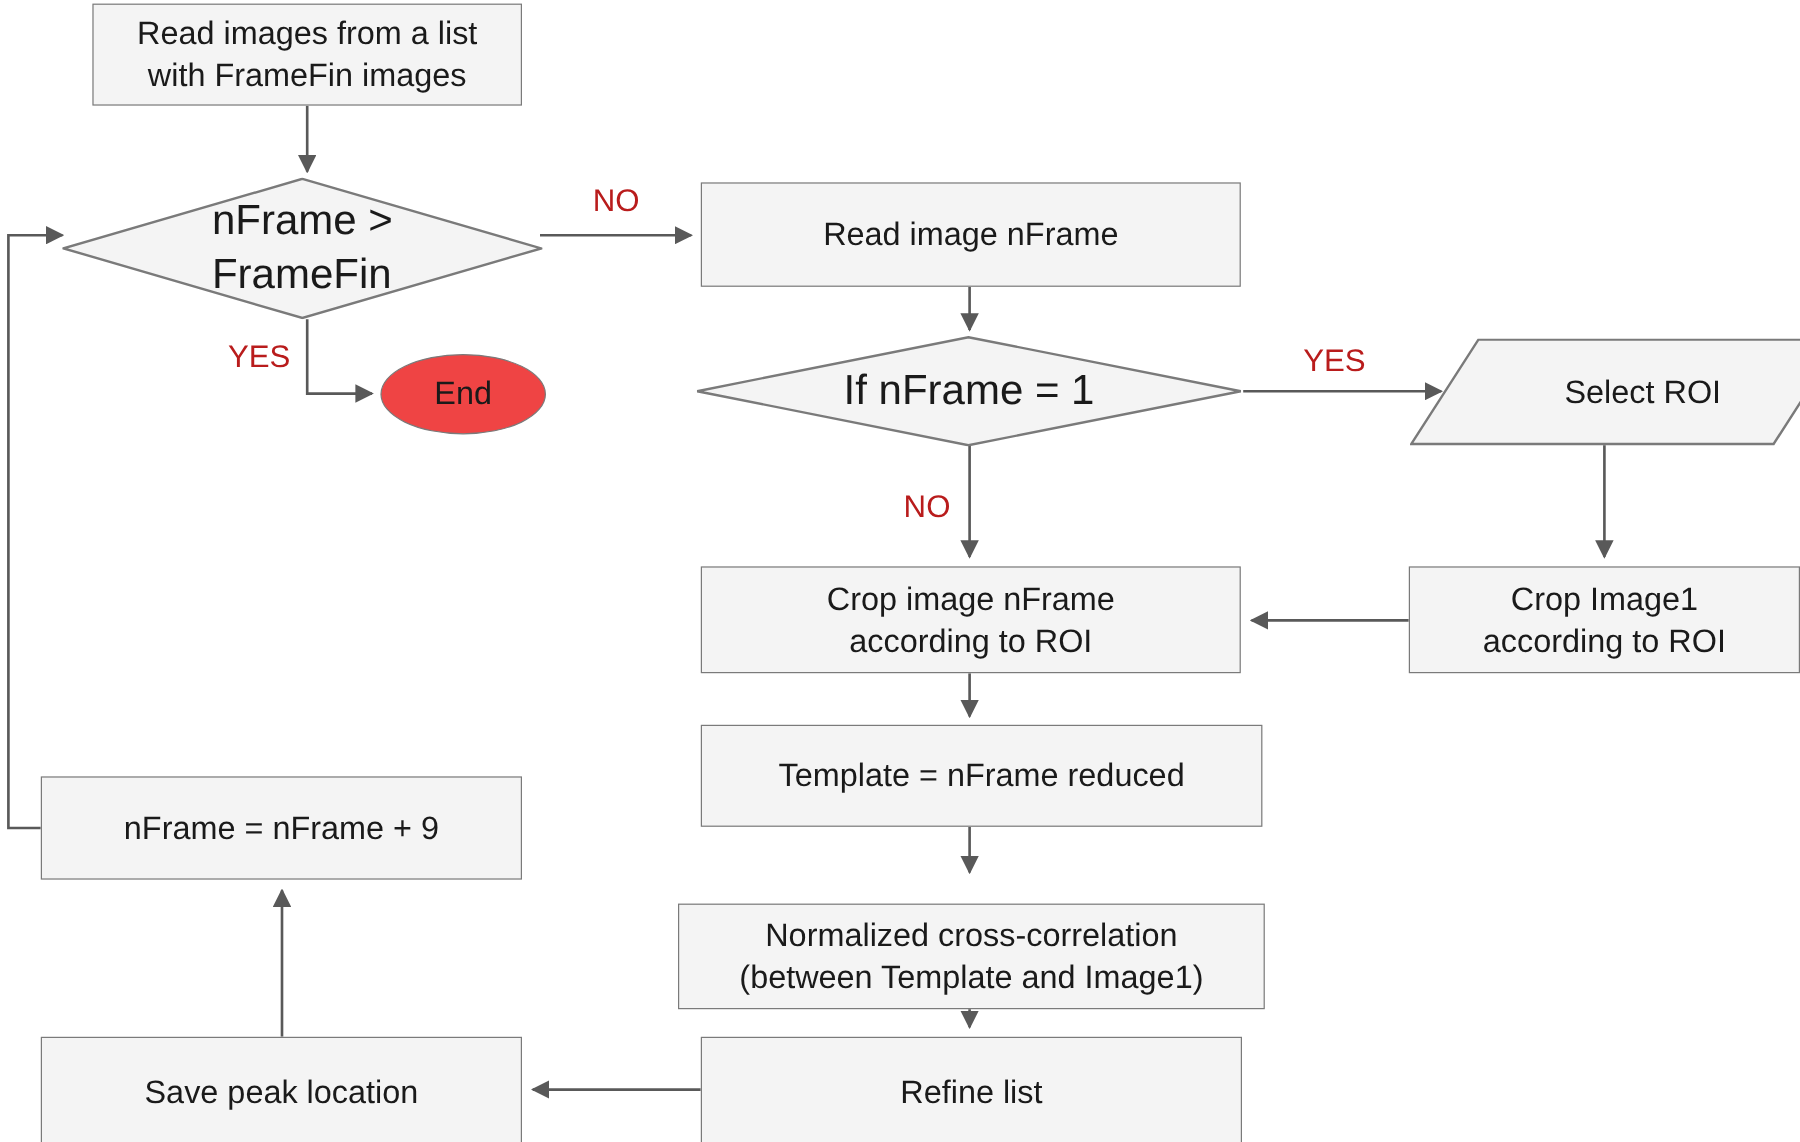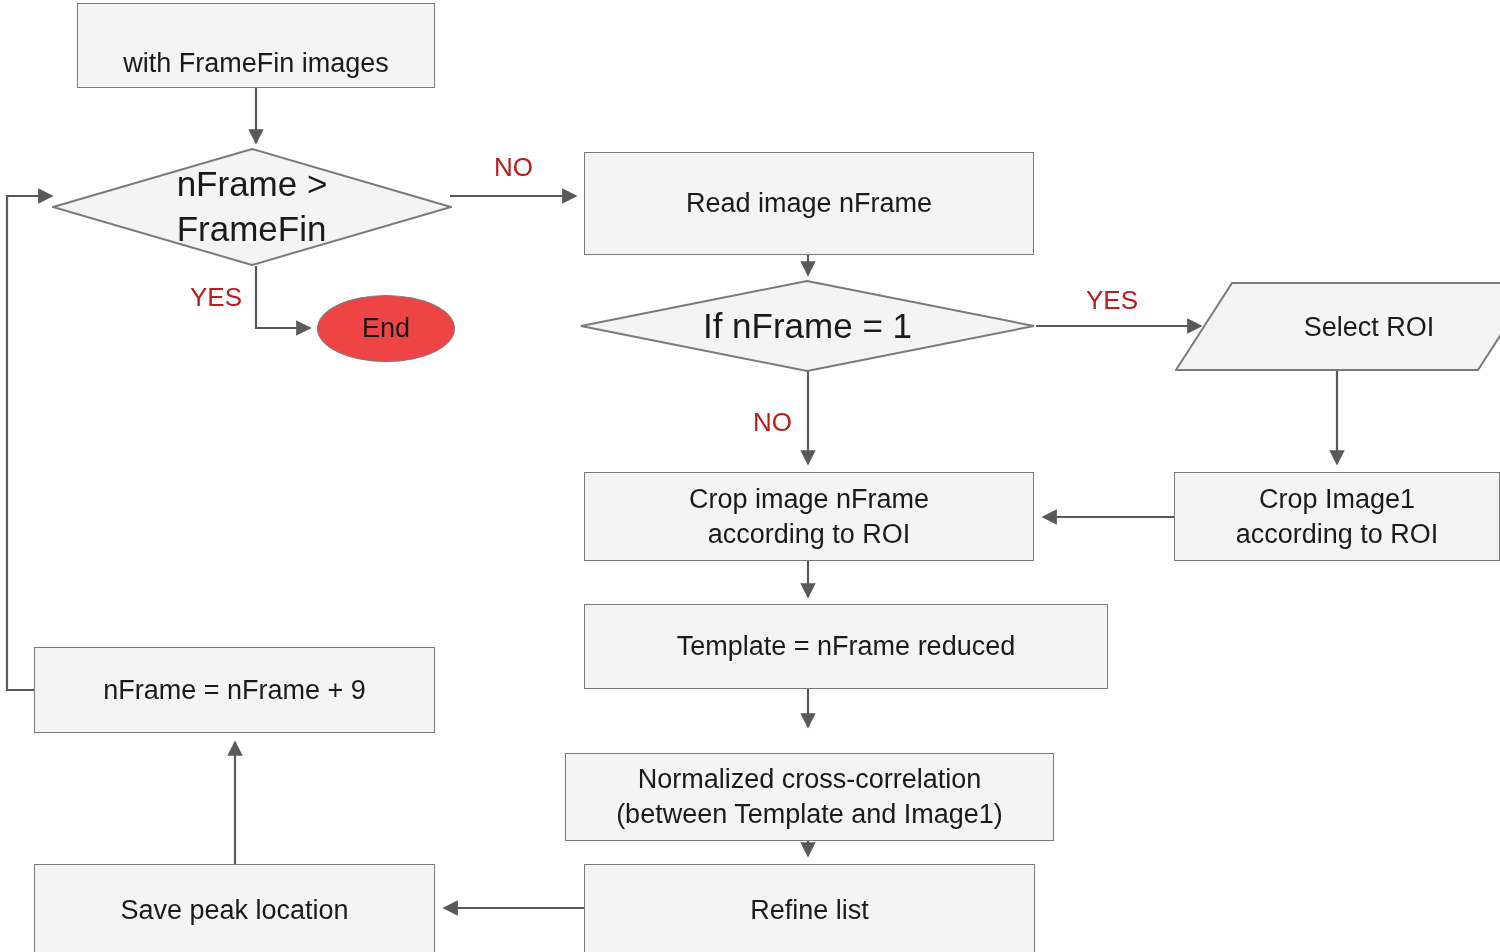--- a/index.html
+++ b/index.html
@@ -136,42 +136,42 @@
       <path d="M 584 908 L 444 908" marker-end="url(#arrow)"></path>
 
       <path d="M 235 864 L 235 742" marker-end="url(#arrow)"></path>
 
       <path d="M 34 690 L 7 690 L 7 196 L 52 196" marker-end="url(#arrow)"></path>
     </g>
   </svg>
 
   <div class="node proc" style="left:77px; top:3px; width:358px; height:85px;">
     <div>
-      <br>
+      <span>Read images from a list</span><br>
       <span>with FrameFin images</span>
     </div>
   </div>
 
   <div class="diamond-wrap" style="left:52px; top:148px; width:400px; height:118px;">
     <svg width="400" height="118" viewBox="0 0 400 118" xmlns="http://www.w3.org/2000/svg">
       <polygon points="200,1 399,59 200,117 1,59" fill="#f4f4f4" stroke="#7a7a7a" stroke-width="2"></polygon>
     </svg>
     <div class="diamond-label">
       <div>
         <span>nFrame &gt;</span><br>
         <span>FrameFin</span>
       </div>
     </div>
   </div>
 
   <div class="node term" style="left:317px; top:295px; width:138px; height:67px;">
     <span>End</span>
   </div>
 
-  <div class="node proc" style="left:584px; top:152px; width:450px; height:103px;">
+  <div class="node proc" style="left:584px; top:152px; width:450px; height:87px;">
     <span>Read image nFrame</span>
   </div>
 
   <div class="diamond-wrap" style="left:580px; top:280px; width:455px; height:92px;">
     <svg width="455" height="92" viewBox="0 0 455 92" xmlns="http://www.w3.org/2000/svg">
       <polygon points="227,1 454,46 227,91 1,46" fill="#f4f4f4" stroke="#7a7a7a" stroke-width="2"></polygon>
     </svg>
     <div class="diamond-label">
       <span>If nFrame = 1</span>
     </div>
@@ -193,21 +193,21 @@
     </div>
   </div>
 
   <div class="node proc" style="left:584px; top:472px; width:450px; height:89px;">
     <div>
       <span>Crop image nFrame</span><br>
       <span>according to ROI</span>
     </div>
   </div>
 
-  <div class="node proc" style="left:584px; top:604px; width:524px; height:85px;">
+  <div class="node proc" style="left:584px; top:604px; width:468px; height:85px;">
     <span>Template = nFrame reduced</span>
   </div>
 
   <div class="node proc" style="left:565px; top:735px; width:489px; height:88px;margin-top:18px;">
     <div>
       <span>Normalized cross-correlation</span><br>
       <span>(between Template and Image1)</span>
     </div>
   </div>
 

